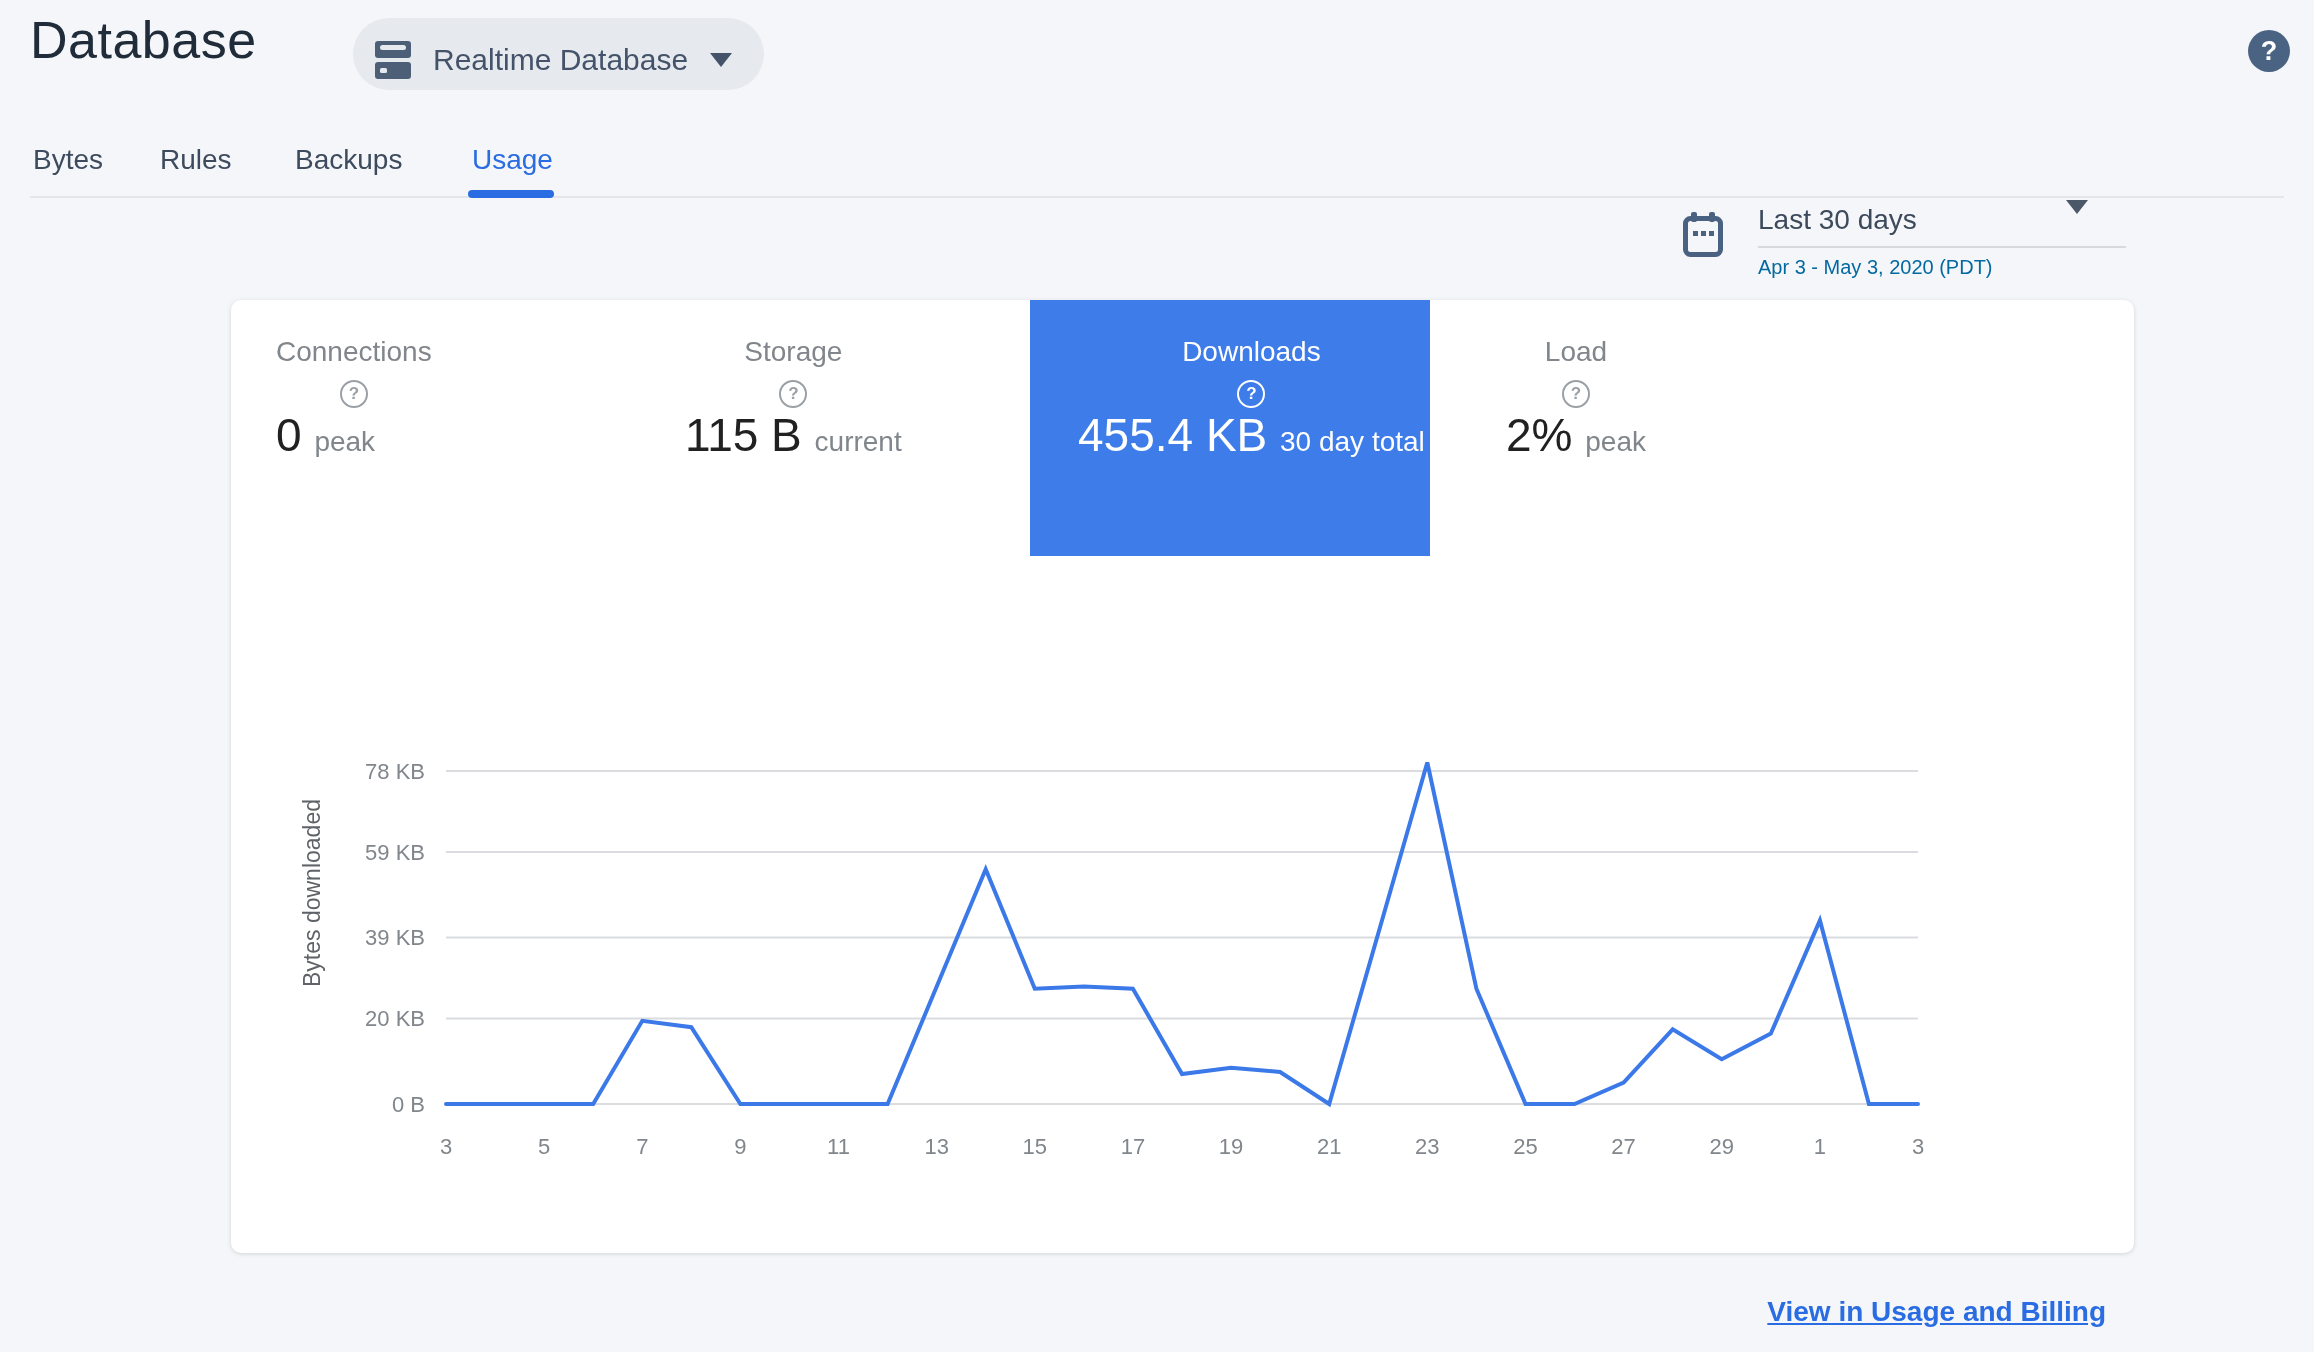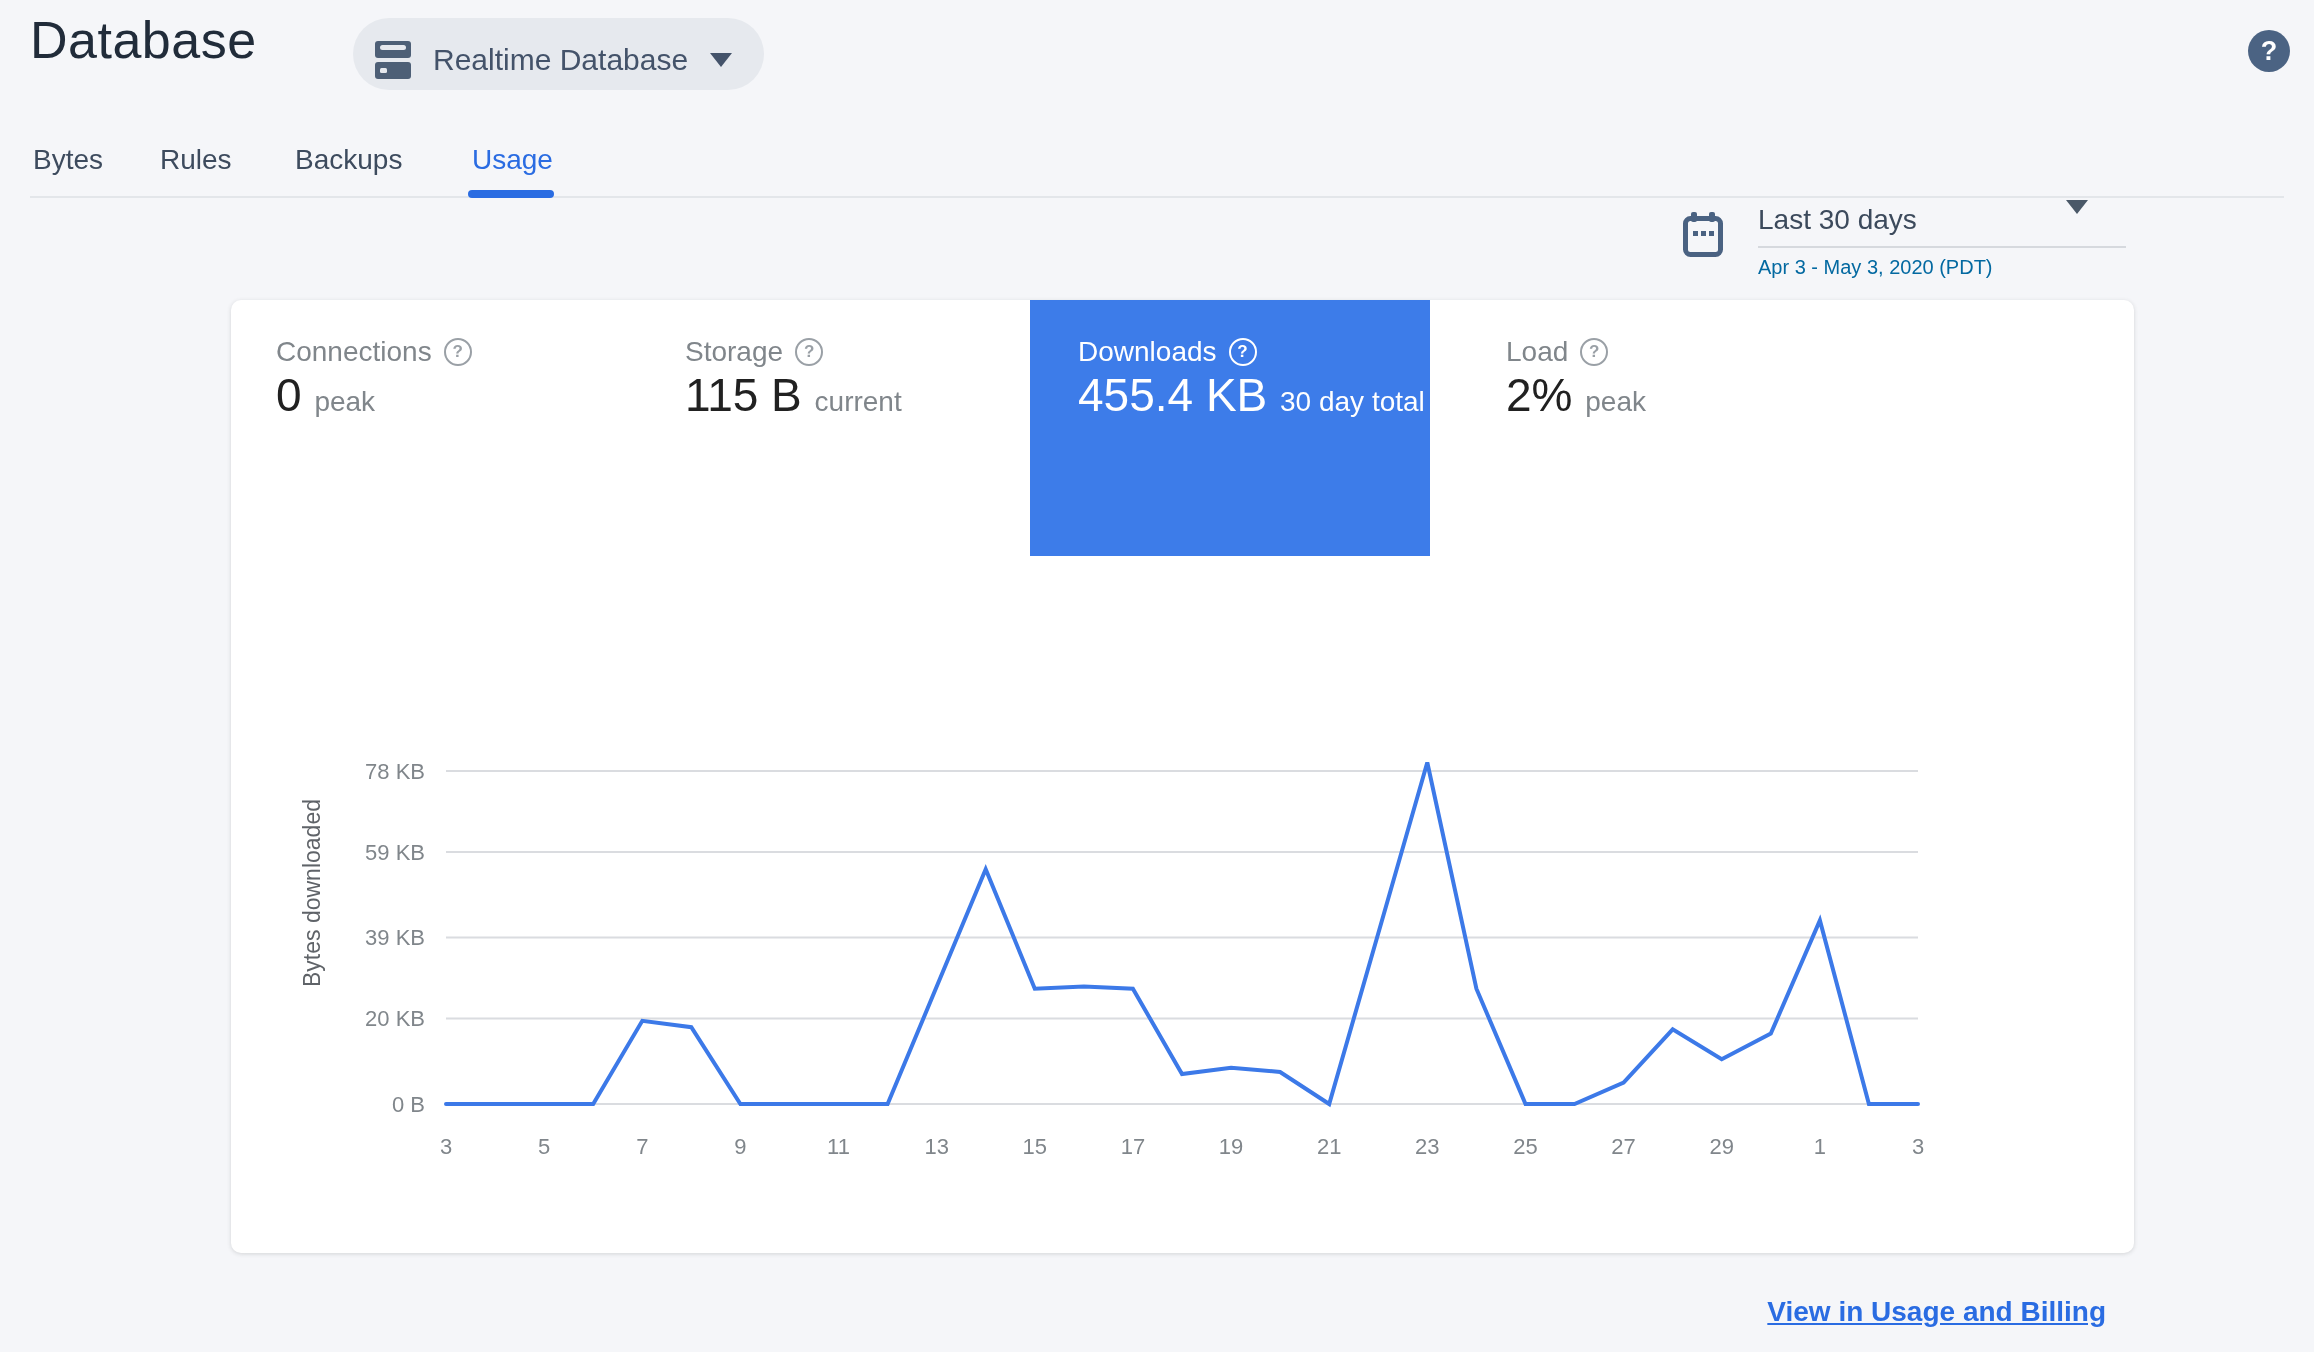--- a/index.html
+++ b/index.html
@@ -34,21 +34,21 @@
   .dr-underline { left:1758px; top:246px; width:368px; height:2px; background:#d6d9de; }
   .dr-range { left:1758px; top:256px; font-size:20px; color:#0369a1; }
 
   
   .card { left:231px; top:300px; width:1903px; height:953px; background:#fff;
     border-radius:10px; box-shadow:0 1px 4px rgba(60,64,67,.18); }
   .sel-box { left:799px; top:0; width:400px; height:256px;
     background:var(--selected-blue,#3d7ce9); }
   .metric { top:36px; cursor:pointer; }
   .metric .mlabel { font-size:28px; color:var(--gray-label,#80868b);
-    display:flex; align-items:center; gap:12px; }
+    display:flex; align-items:center; gap:12px;flex-direction:column; }
   .metric .mvalue { font-size:46px; color:var(--value-dark,#212121); }
   .metric .msuffix { font-size:28px; color:var(--gray-label,#80868b); }
   .metric.on-blue .mlabel, .metric.on-blue .mvalue, .metric.on-blue .msuffix { color:#fff; }
   .qmark { width:28px; height:28px; border-radius:50%; border:2px solid #9aa0a6;
     display:inline-flex; align-items:center; justify-content:center;
     font-size:17px; font-weight:700; color:#9aa0a6; }
   .metric.on-blue .qmark { border-color:#fff; color:#fff; }
   .m-connections { left:45px; }  .m-storage { left:454px; }
   .m-downloads { left:847px; }   .m-load { left:1275px; }
 

